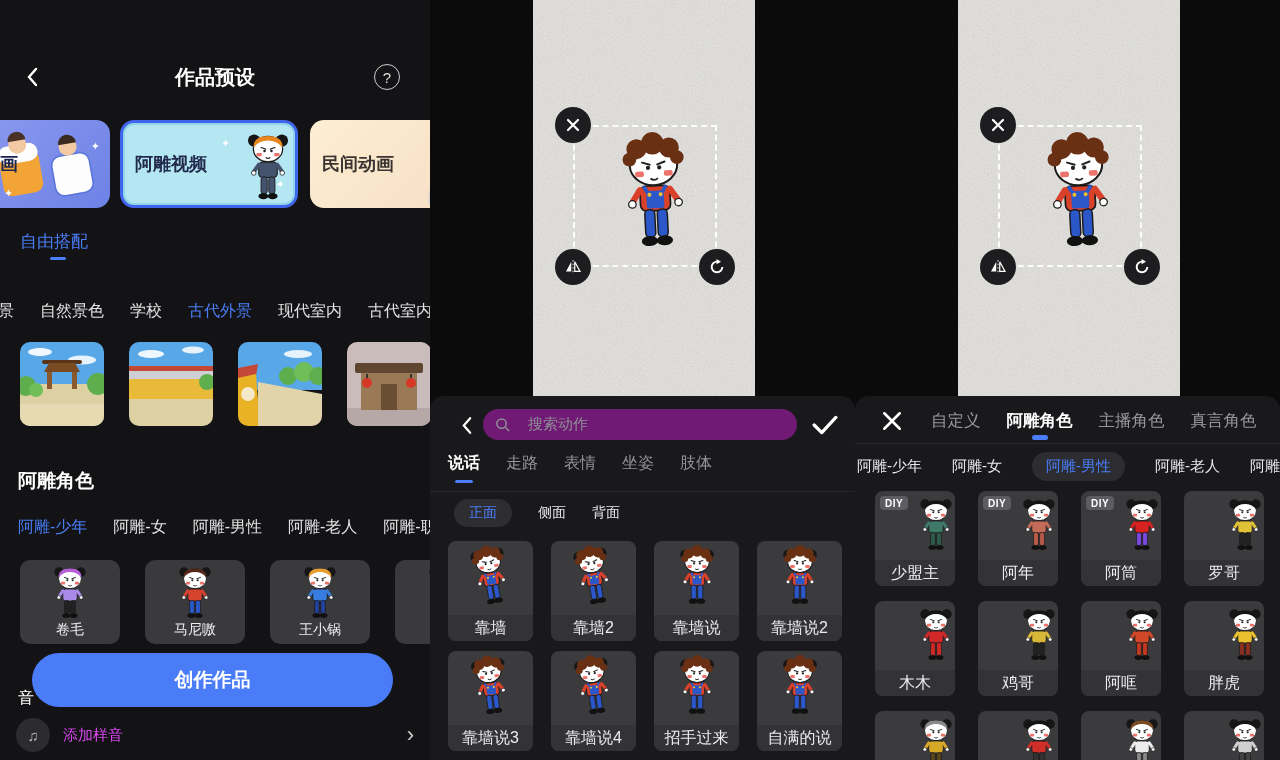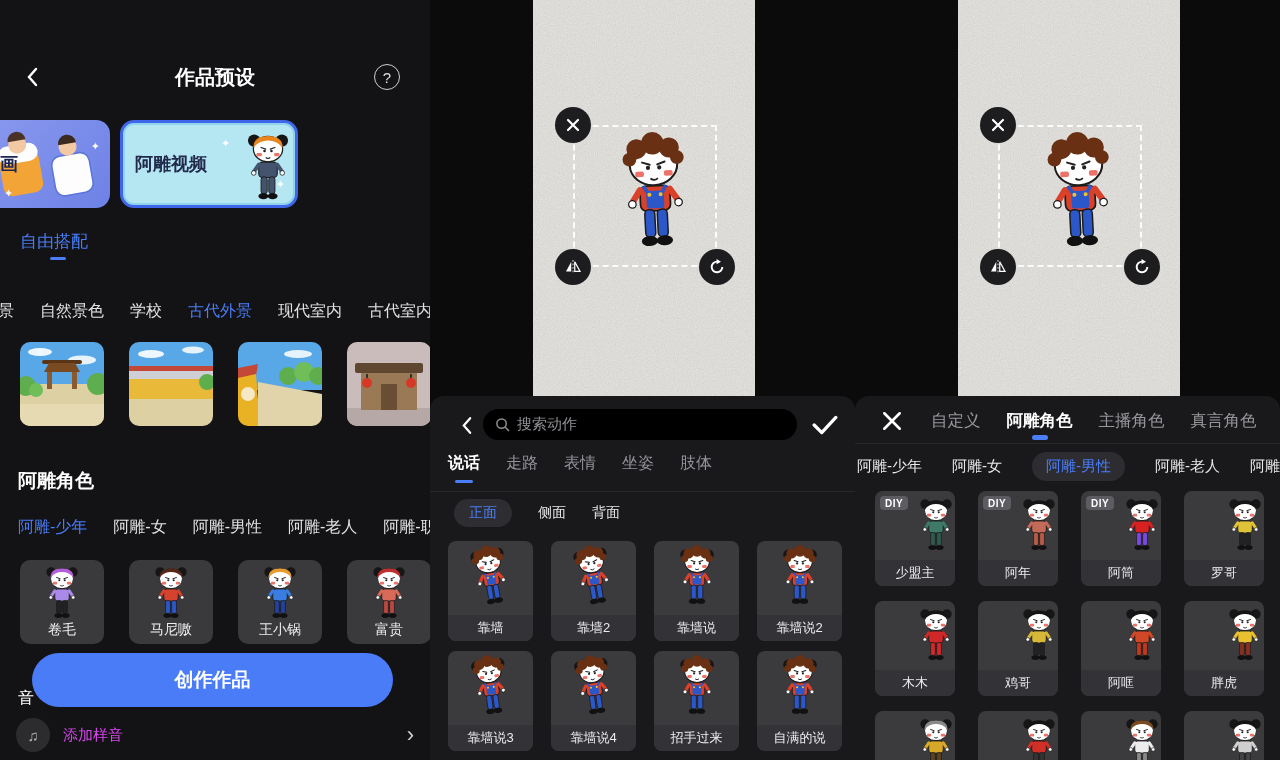--- a/index.html
+++ b/index.html
@@ -48,21 +48,21 @@
   .tab.active { color:#4a7df7; }
   .tab.active::after { content:""; position:absolute; left:50%; transform:translateX(-50%); bottom:-9px; width:16px; height:3px; border-radius:2px; background:#4a7df7; }
 
   .thumbrow { position:absolute; top:342px; left:20px; height:84px; display:flex; gap:25px; }
   .sthumb { width:84px; height:84px; border-radius:10px; overflow:hidden; flex:none; cursor:pointer; }
   .sthumb svg { display:block; width:84px; height:84px; }
 
   .sec-title { position:absolute; top:468px; left:18px; color:#fff; font-size:19px; font-weight:bold; }
 
   .tilerow { position:absolute; top:560px; left:20px; display:flex; gap:25px; }
-  .ltile { position:relative; width:84px; height:84px; border-radius:10px; background:#3a3a3d; flex:none; cursor:pointer; }
+  .ltile { position:relative; width:100px; height:84px; border-radius:10px; background:#3a3a3d; flex:none; cursor:pointer; }
   .ltile .fig { position:absolute; top:3px; left:50%; transform:translateX(-50%); }
   .ltile .ltile-label { position:absolute; bottom:5px; left:0; right:0; text-align:center; color:#ececee; font-size:14px; }
 
   .music-label { position:absolute; top:688px; left:18px; color:#fff; font-size:16px; z-index:1; }
   .create-btn { position:absolute; top:653px; left:32px; width:361px; height:54px; border:none; border-radius:27px; background:#4a7cf8; color:#fff; font-size:19px; font-weight:bold; z-index:2; cursor:pointer; font-family:inherit; }
   .addvoice { position:absolute; top:714px; left:0; right:0; height:42px; display:flex; align-items:center; padding:0 16px; cursor:pointer; }
   .music-circle { width:34px; height:34px; border-radius:50%; background:#2c2c2f; color:#b9b9bd; font-size:15px; display:flex; align-items:center; justify-content:center; flex:none; }
   .addvoice-label { margin-left:13px; color:#d946ef; font-size:15px; }
   .addvoice-chevron { margin-left:auto; color:#cfcfcf; font-size:22px; line-height:1; }
 
@@ -77,39 +77,39 @@
   .h-rot   { left:166px; top:249px; }
   .canvas-fig { position:absolute; left:82px; top:132px; z-index:2; transform:rotate(-3deg); cursor:grab; }
 
   
   .sheet { position:absolute; top:396px; left:0; right:0; height:364px; background:#19191c; border-radius:14px 14px 0 0; overflow:hidden; }
   .divider { position:absolute; left:0; right:0; height:1px; background:#27272b; }
 
   
   .srow { position:absolute; top:12px; left:0; right:0; height:34px; }
   .srow .back-btn { left:24px; top:5px; position:absolute; }
-  .search-pill { position:absolute; left:53px; top:1px; width:314px; height:31px; border-radius:16px; background:#000000; display:flex; align-items:center; padding:0 12px; cursor:text; }
+  .search-pill { position:absolute; left:53px; top:1px; width:314px; height:31px; border-radius:16px; background:#701a75; display:flex; align-items:center; padding:0 12px; cursor:text;gap:11px; }
   .search-ph { color:#8f8f94; font-size:15px; margin-left:7px; }
   .confirm-btn { position:absolute; right:17px; top:6px; width:26px; height:22px; cursor:pointer; }
 
   .main-tabs { position:absolute; top:57px; left:18px; display:flex; gap:26px; }
   .mtab { position:relative; color:#93939a; font-size:16px; cursor:pointer; }
   .mtab.active { color:#fff; font-weight:bold; }
   .mtab.active::after { content:""; position:absolute; left:50%; transform:translateX(-50%); bottom:-9px; width:18px; height:3.5px; border-radius:2px; background:#4a7df7; }
   .action-sheet .divider { top:95px; }
 
   .pills { position:absolute; top:103px; left:24px; height:28px; display:flex; gap:26px; align-items:center; }
   .pill { color:#e6e6e8; font-size:14px; cursor:pointer; }
   .pill.active { background:#2e2e32; color:#4a7df7; padding:5px 15px; border-radius:15px; }
 
   .grid { position:absolute; display:grid; }
   .agrid { top:145px; left:18px; grid-template-columns:repeat(4,85px); gap:10px 18px; }
   .gtile { position:relative; width:85px; height:100px; background:#3b3b3e; border-radius:8px; overflow:hidden; cursor:pointer; }
   .gthumb { height:74px; display:flex; align-items:center; justify-content:center; }
-  .glabel { position:absolute; bottom:0; left:0; right:0; height:26px; background:#323237; display:flex; align-items:center; justify-content:center; color:#ececee; font-size:13px; }
+  .glabel { position:absolute; bottom:0; left:0; right:0; height:26px; background:#323237; display:flex; align-items:center; justify-content:center; color:#ececee; font-size:16px; }
 
   
   .csheet-hdr { position:absolute; top:8px; left:0; right:0; height:34px; display:flex; align-items:center; }
   .x-btn { margin-left:26px; width:22px; height:22px; cursor:pointer; flex:none; }
   .rtabs { display:flex; gap:26px; margin-left:28px; }
   .rtab { position:relative; color:#97979c; font-size:16.5px; cursor:pointer; flex:none; }
   .rtab.active { color:#fff; font-weight:bold; }
   .rtab.active::after { content:""; position:absolute; left:50%; transform:translateX(-50%); bottom:-8px; width:16px; height:5px; border-radius:3px; background:#4a7df7; }
   .char-sheet .divider { top:47px; }
 
@@ -183,20 +183,29 @@
     <circle cx="50.5" cy="57" r="3" fill="#fff" stroke="#1b1b1b"></circle>
     <rect x="23" y="62" width="8" height="22" rx="3.5" fill="#44536e" stroke="#1b1b1b" stroke-width="1.2"></rect>
     <rect x="33" y="62" width="8" height="22" rx="3.5" fill="#44536e" stroke="#1b1b1b" stroke-width="1.2"></rect>
     <ellipse cx="26" cy="87" rx="6.5" ry="4" fill="#111"></ellipse>
               <ellipse cx="38" cy="87" rx="6.5" ry="4" fill="#111"></ellipse>
   </svg></span>
         <span class="sparkle" style="left:98px; top:14px;">✦</span>
         <span class="sparkle" style="right:10px; bottom:14px;">✦</span>
       </div>
 
+      <div class="pcard c3">
+        <span class="pc-label">民间动画</span>
+        <svg class="pc-art" width="62" height="80" viewBox="0 0 62 80" style="top:4px;">
+          <circle cx="31" cy="20" r="14" fill="#f6d7be"></circle>
+          <path d="M17 16 a14 14 0 0 1 28 0 q0 -4 -4 -6 q-10 -6 -20 0 q-4 2 -4 6 Z" fill="#2e2622"></path>
+          <path d="M13 80 q0 -32 18 -32 q18 0 18 32 Z" fill="#eef0f4" stroke="#c8cdd8"></path>
+          <rect x="28" y="48" width="6" height="22" fill="#dde2ea"></rect>
+        </svg>
+      </div>
     </div>
 
     <div class="freemix">
       <div class="fm-label">自由搭配</div>
       <div class="fm-underline"></div>
     </div>
 
     <div class="tabrow scene-tabs" id="sceneTabs">
         <span class="tab">景</span>
         <span class="tab">自然景色</span>

